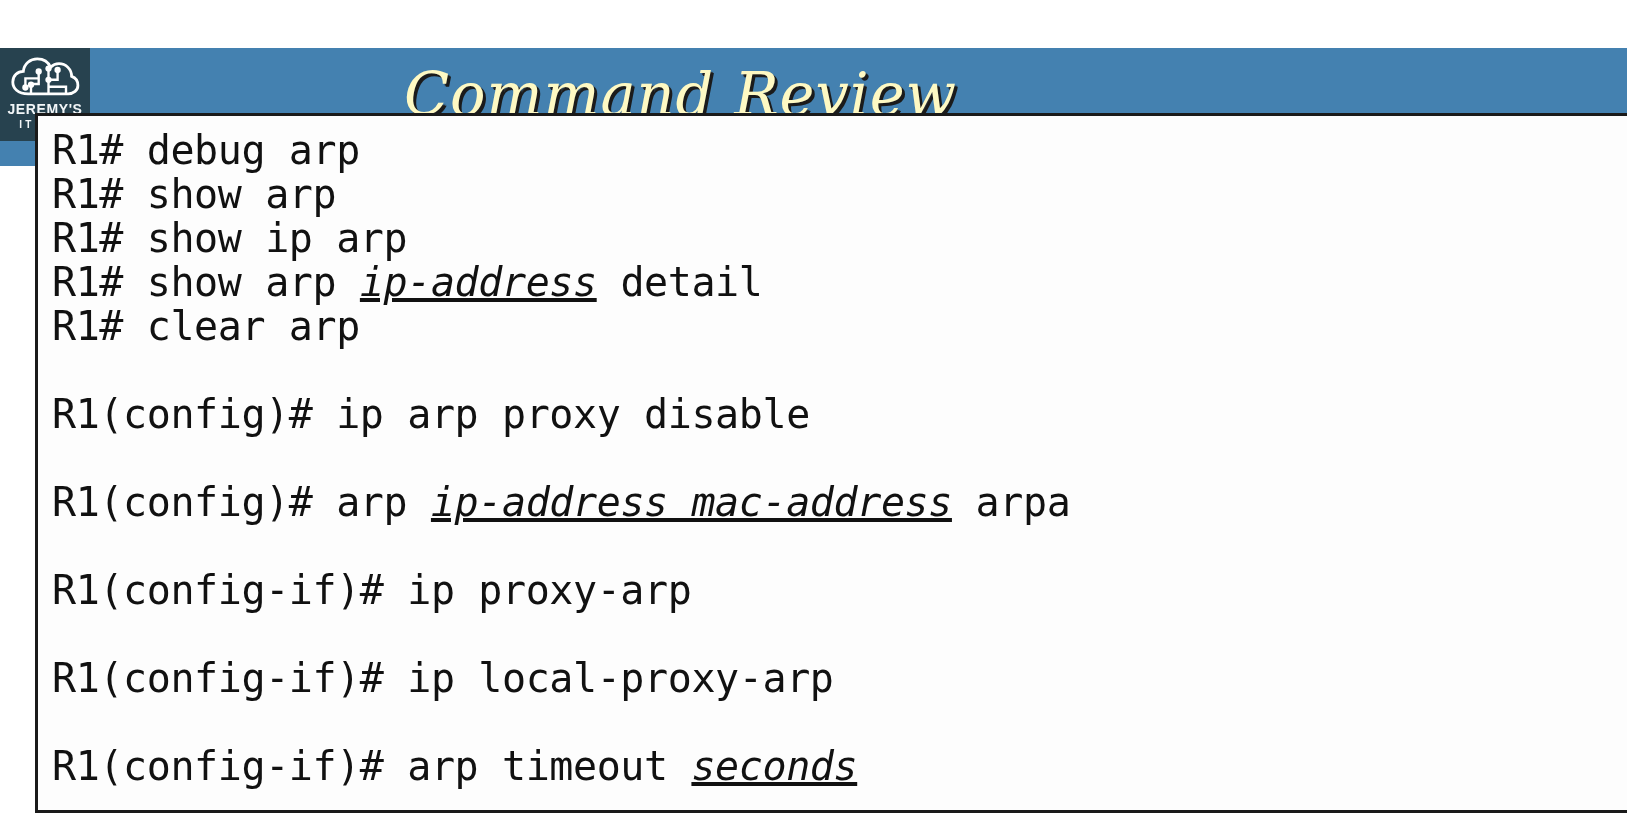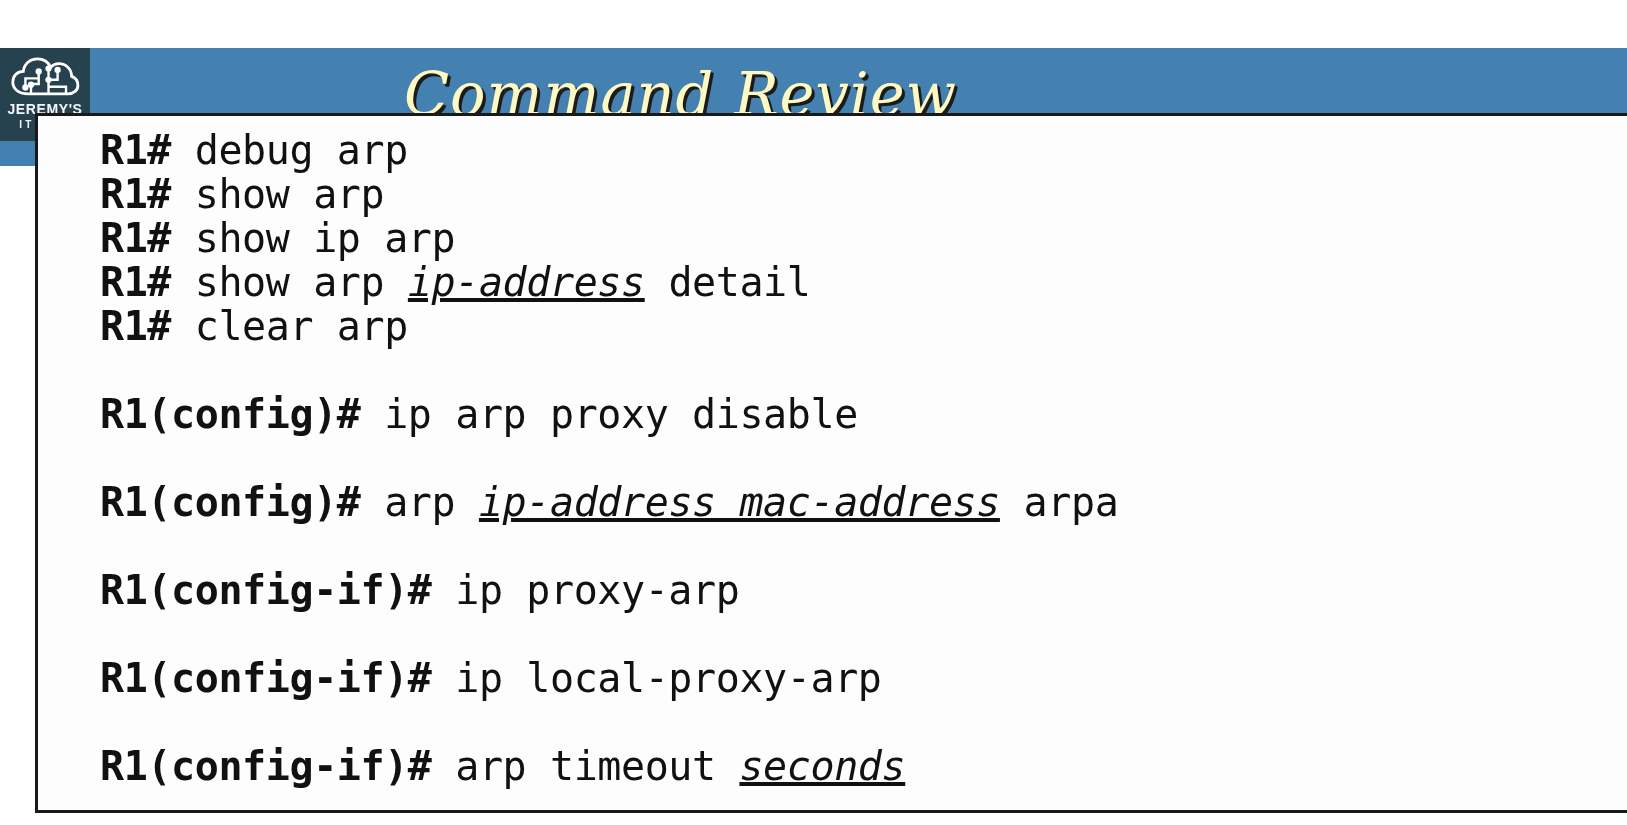--- a/index.html
+++ b/index.html
@@ -110,21 +110,21 @@
     font-size: 40px;
     line-height: 44px;
     color: #111111;
     white-space: pre;
     letter-spacing: -0.4px;
   }
 
   .cmd-line { white-space: pre; height: 44px; }
   .cmd-line.blank { height: 44px; }
 
-  .prompt { font-weight: bold; font-style: normal; margin-left: 48px; }
+  .prompt { font-weight: normal; font-style: normal; }
   .kw { font-weight: normal; font-style: normal; }
   .param { font-weight: normal; font-style: italic; text-decoration: underline; }
 </style>
 </head>
 <body>
 
 <div id="slide">
 
   <div id="header-bar">
 

